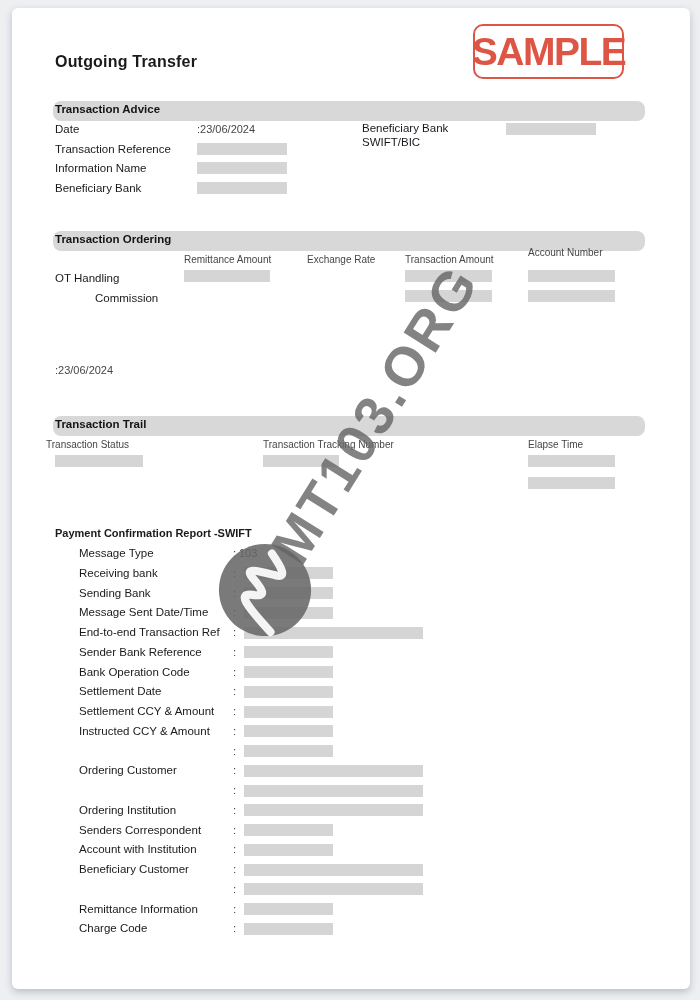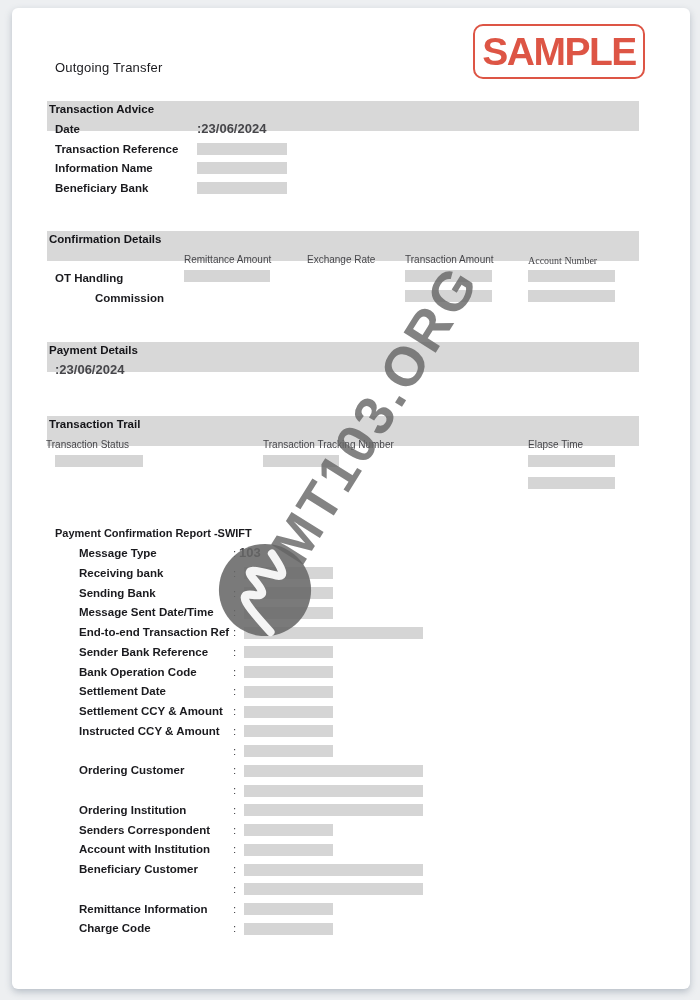--- a/index.html
+++ b/index.html
@@ -5,31 +5,31 @@
   :root{
     --stamp-red:#dd5545; --bar:#d8d8d8; --box:#d5d5d5;
     --ink:#1a1a1e; --muted:#46464a;
   }
   *{margin:0;padding:0;box-sizing:border-box;}
   html,body{width:700px;height:1000px;background:#edeff1;
     font-family:"Liberation Sans","DejaVu Sans",sans-serif;color:var(--ink);}
   .page{position:absolute;left:12px;top:8px;width:678px;height:981px;
     background:#ffffff;border-radius:6px;
     box-shadow:0 3px 7px rgba(120,132,148,0.45);overflow:hidden;}
-  .doc-title{position:absolute;left:43px;top:52px;font-size:13px;font-weight:400;
+  .doc-title{position:absolute;left:43px;top:45px;font-size:16px;font-weight:700;
     letter-spacing:0.2px;}
-  .stamp{position:absolute;left:461px;top:16px;width:172px;height:55px;
+  .stamp{position:absolute;left:461px;top:16px;width:151px;height:55px;
     border:2.5px solid var(--stamp-red);border-radius:10px;background:#fff;
     display:flex;align-items:center;justify-content:center;}
   .stamp span{color:var(--stamp-red);font-size:39px;font-weight:700;letter-spacing:-1.5px;}
-  .section-bar{position:absolute;left:35px;width:592px;height:30px;background:var(--bar);}
+  .section-bar{position:absolute;left:41px;width:592px;height:20px;background:var(--bar);border-radius:8px;}
   .section-bar span{display:block;padding-left:2px;font-size:11.5px;font-weight:700;
     line-height:16px;color:#141418;}
-  .f-label{font-size:11.5px;font-weight:700;line-height:14px;color:var(--ink);}
-  .f-value{font-size:13px;font-weight:700;line-height:14px;color:var(--muted);}
+  .f-label{font-size:11.5px;font-weight:400;line-height:14px;color:var(--ink);}
+  .f-value{font-size:11px;font-weight:400;line-height:14px;color:var(--muted);}
   .det-head,.trail-head{position:absolute;font-size:10px;color:var(--muted);line-height:14px;white-space:nowrap;}
   .box{background:var(--box);height:12px;}
   .w90{width:90px}.w89{width:89px}.w179{width:179px}
   #advice-left{position:absolute;left:43px;top:114px;}
   #advice-right{position:absolute;left:350px;top:114px;width:242px;}
   .adv-row{display:flex;align-items:flex-start;height:19.6px;}
   .adv-row .f-label{width:142px;}
   .adv-row-r{display:flex;align-items:flex-start;min-height:19.6px;}
   .adv-row-r .f-label{width:144px;line-height:13.5px;}
   .adv-row .box,.adv-row-r .box{margin-top:1px;}
@@ -74,42 +74,43 @@
       <div class="adv-row">
         <span class="f-label">Information Name</span>
         <div class="box w90"></div>
       </div>
       <div class="adv-row">
         <span class="f-label">Beneficiary Bank</span>
         <div class="box w90"></div>
       </div>
     </div>
   <div id="advice-right">
+      <div class="adv-row-r">
+        <span class="f-label">Beneficiary Bank SWIFT/BIC</span>
+        <div class="box w90"></div>
+      </div>
     </div>
 
   <div class="section-bar" style="top:223px">
-    <span>Confirmation Details</span>
+    <span>Transaction Ordering</span>
   </div>
   <div id="details-section">
       <span class="det-head" style="left: 172px; top: 245px;">Remittance Amount</span>
       <span class="det-head" style="left: 295px; top: 245px;">Exchange Rate</span>
       <span class="det-head" style="left: 393px; top: 245px;">Transaction Amount</span>
-      <span class="det-head" style="left: 516px; top: 246px; font-family: Liberation Serif, serif;">Account Number</span>
+      <span class="det-head" style="left: 516px; top: 238px;">Account Number</span>
       <span class="f-label" style="left: 43px; top: 263px;">OT Handling</span>
       <div class="box" style="left: 172px; top: 262px; width: 86px;"></div>
       <div class="box" style="left: 393px; top: 262px; width: 87px;"></div>
       <div class="box" style="left: 516px; top: 262px; width: 87px;"></div>
       <span class="f-label" style="left: 43px; top: 283px; margin-left: 40px;">Commission</span>
       <div class="box" style="left: 393px; top: 282px; width: 87px;"></div>
       <div class="box" style="left: 516px; top: 282px; width: 87px;"></div>
     </div>
 
-  <div class="section-bar" style="top:334px">
-    <span>Payment Details</span>
-  </div>
   <div class="pay-value f-value">:23/06/2024</div>
 
   <div class="section-bar" style="top:408px">
     <span>Transaction Trail</span>
   </div>
   <div id="trail-section">
       <span class="trail-head" style="left: 34px; top: 430px;">Transaction Status</span>
       <div class="box" style="left: 43px; top: 447px; width: 88px;"></div>
       <span class="trail-head" style="left: 251px; top: 430px;">Transaction Tracking Number</span>
       <div class="box" style="left: 251px; top: 447px; width: 76px;"></div>

